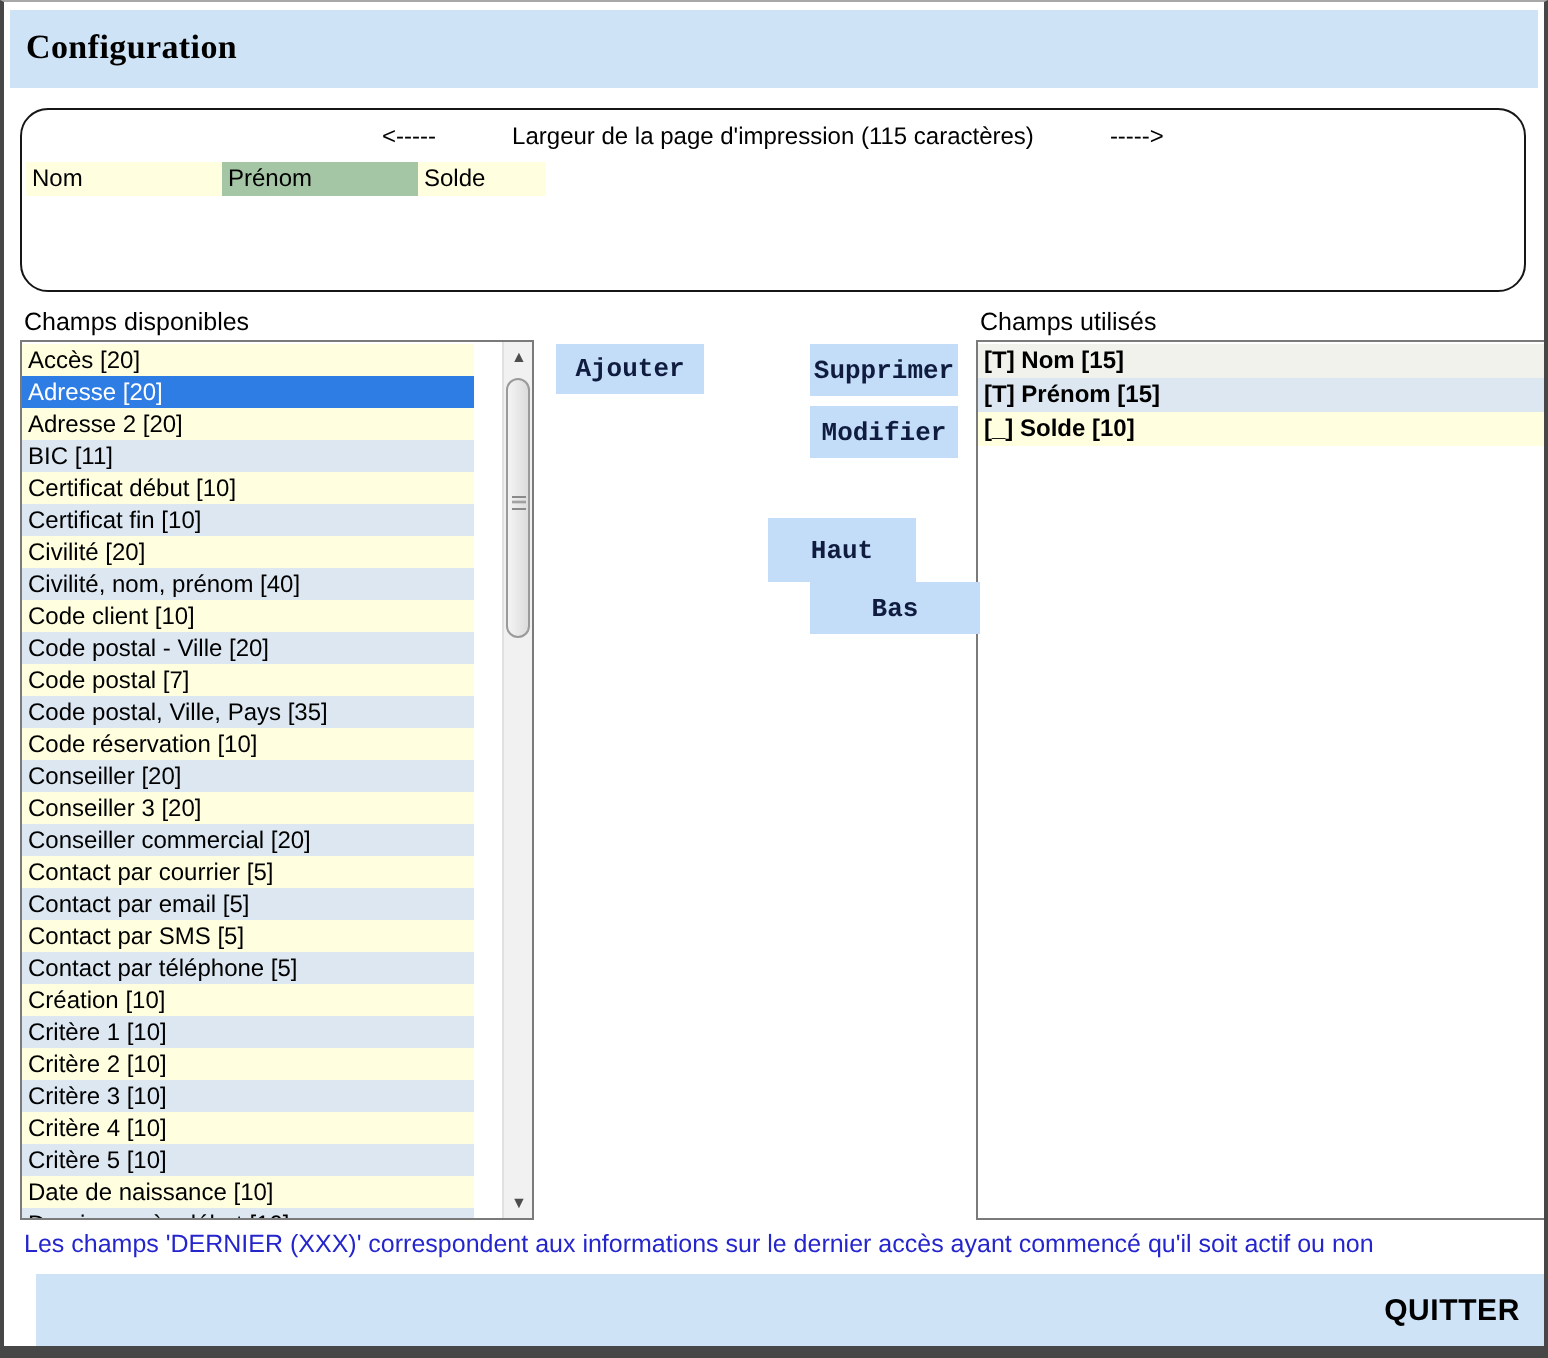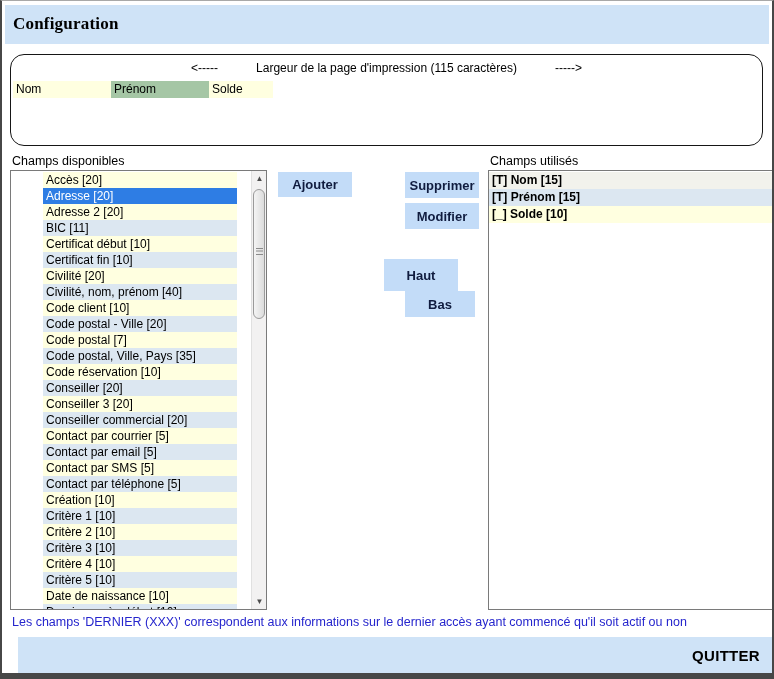--- a/index.html
+++ b/index.html
@@ -44,21 +44,21 @@
   #label-used { left: 488px; top: 153px; }
 
   .listbox {
     position: absolute; top: 169px; height: 440px; background: #fff;
     border: 1px solid #7a7a7a; overflow: hidden;
   }
   #list-available { left: 8px; width: 257px; }
   #list-used { left: 486px; width: 312px; font-weight: bold; }
 
   .rows { position: absolute; left: 0; top: 1px; right: 0; bottom: 0; overflow: hidden; }
-  #list-available .rows { right: 29px; margin-left: 32px; }
+  #list-available .rows { right: 29px; }
   .row {
     height: 16px; line-height: 16px; font-size: 12px; color: #000;
     padding-left: 3px; white-space: nowrap; overflow: hidden;
   }
   #list-used .row { height: 17px; line-height: 17px; }
   .tone-cream    { background: #ffffe0; }
   .tone-alt      { background: #dce7f1; }
   .tone-white    { background: #f2f2ec; }
   .tone-selected { background: #2e7de4; color: #fff; }
 
@@ -80,27 +80,27 @@
   }
   .sb-thumb::after {
     content: ""; display: block; width: 7px; height: 5px; margin: 58px auto 0;
     border-top: 1px solid #8a8a8a; border-bottom: 1px solid #8a8a8a;
     background: linear-gradient(to bottom, transparent 1px, #8a8a8a 2px, transparent 3px);
   }
 
   .btn {
     position: absolute; background: #c3dcf8; color: #101c3f;
     font-size: 13px; font-weight: bold; display: flex; align-items: center;
-    justify-content: center; cursor: pointer; user-select: none;
+    justify-content: center; cursor: pointer; user-select: none; font-family: Liberation Mono, monospace;
   }
   #btn-add    { left: 276px; top: 171px; width: 74px; height: 25px; }
   #btn-remove { left: 403px; top: 171px; width: 74px; height: 26px; }
   #btn-edit   { left: 403px; top: 202px; width: 74px; height: 26px; }
   #btn-up     { left: 382px; top: 258px; width: 74px; height: 32px; }
-  #btn-down   { left: 403px; top: 290px; width: 70px; height: 26px; }
+  #btn-down   { left: 403px; top: 290px; width: 85px; height: 26px; }
 
   .footnote {
     position: absolute; left: 10px; top: 590px; font-size: 12.5px; color: #2525cd;
     white-space: nowrap;
     margin-top: 24px;
   }
 
   .quitbar {
     position: absolute; left: 16px; top: 636px; width: 764px; height: 37px;
     background: #cfe3f7;

